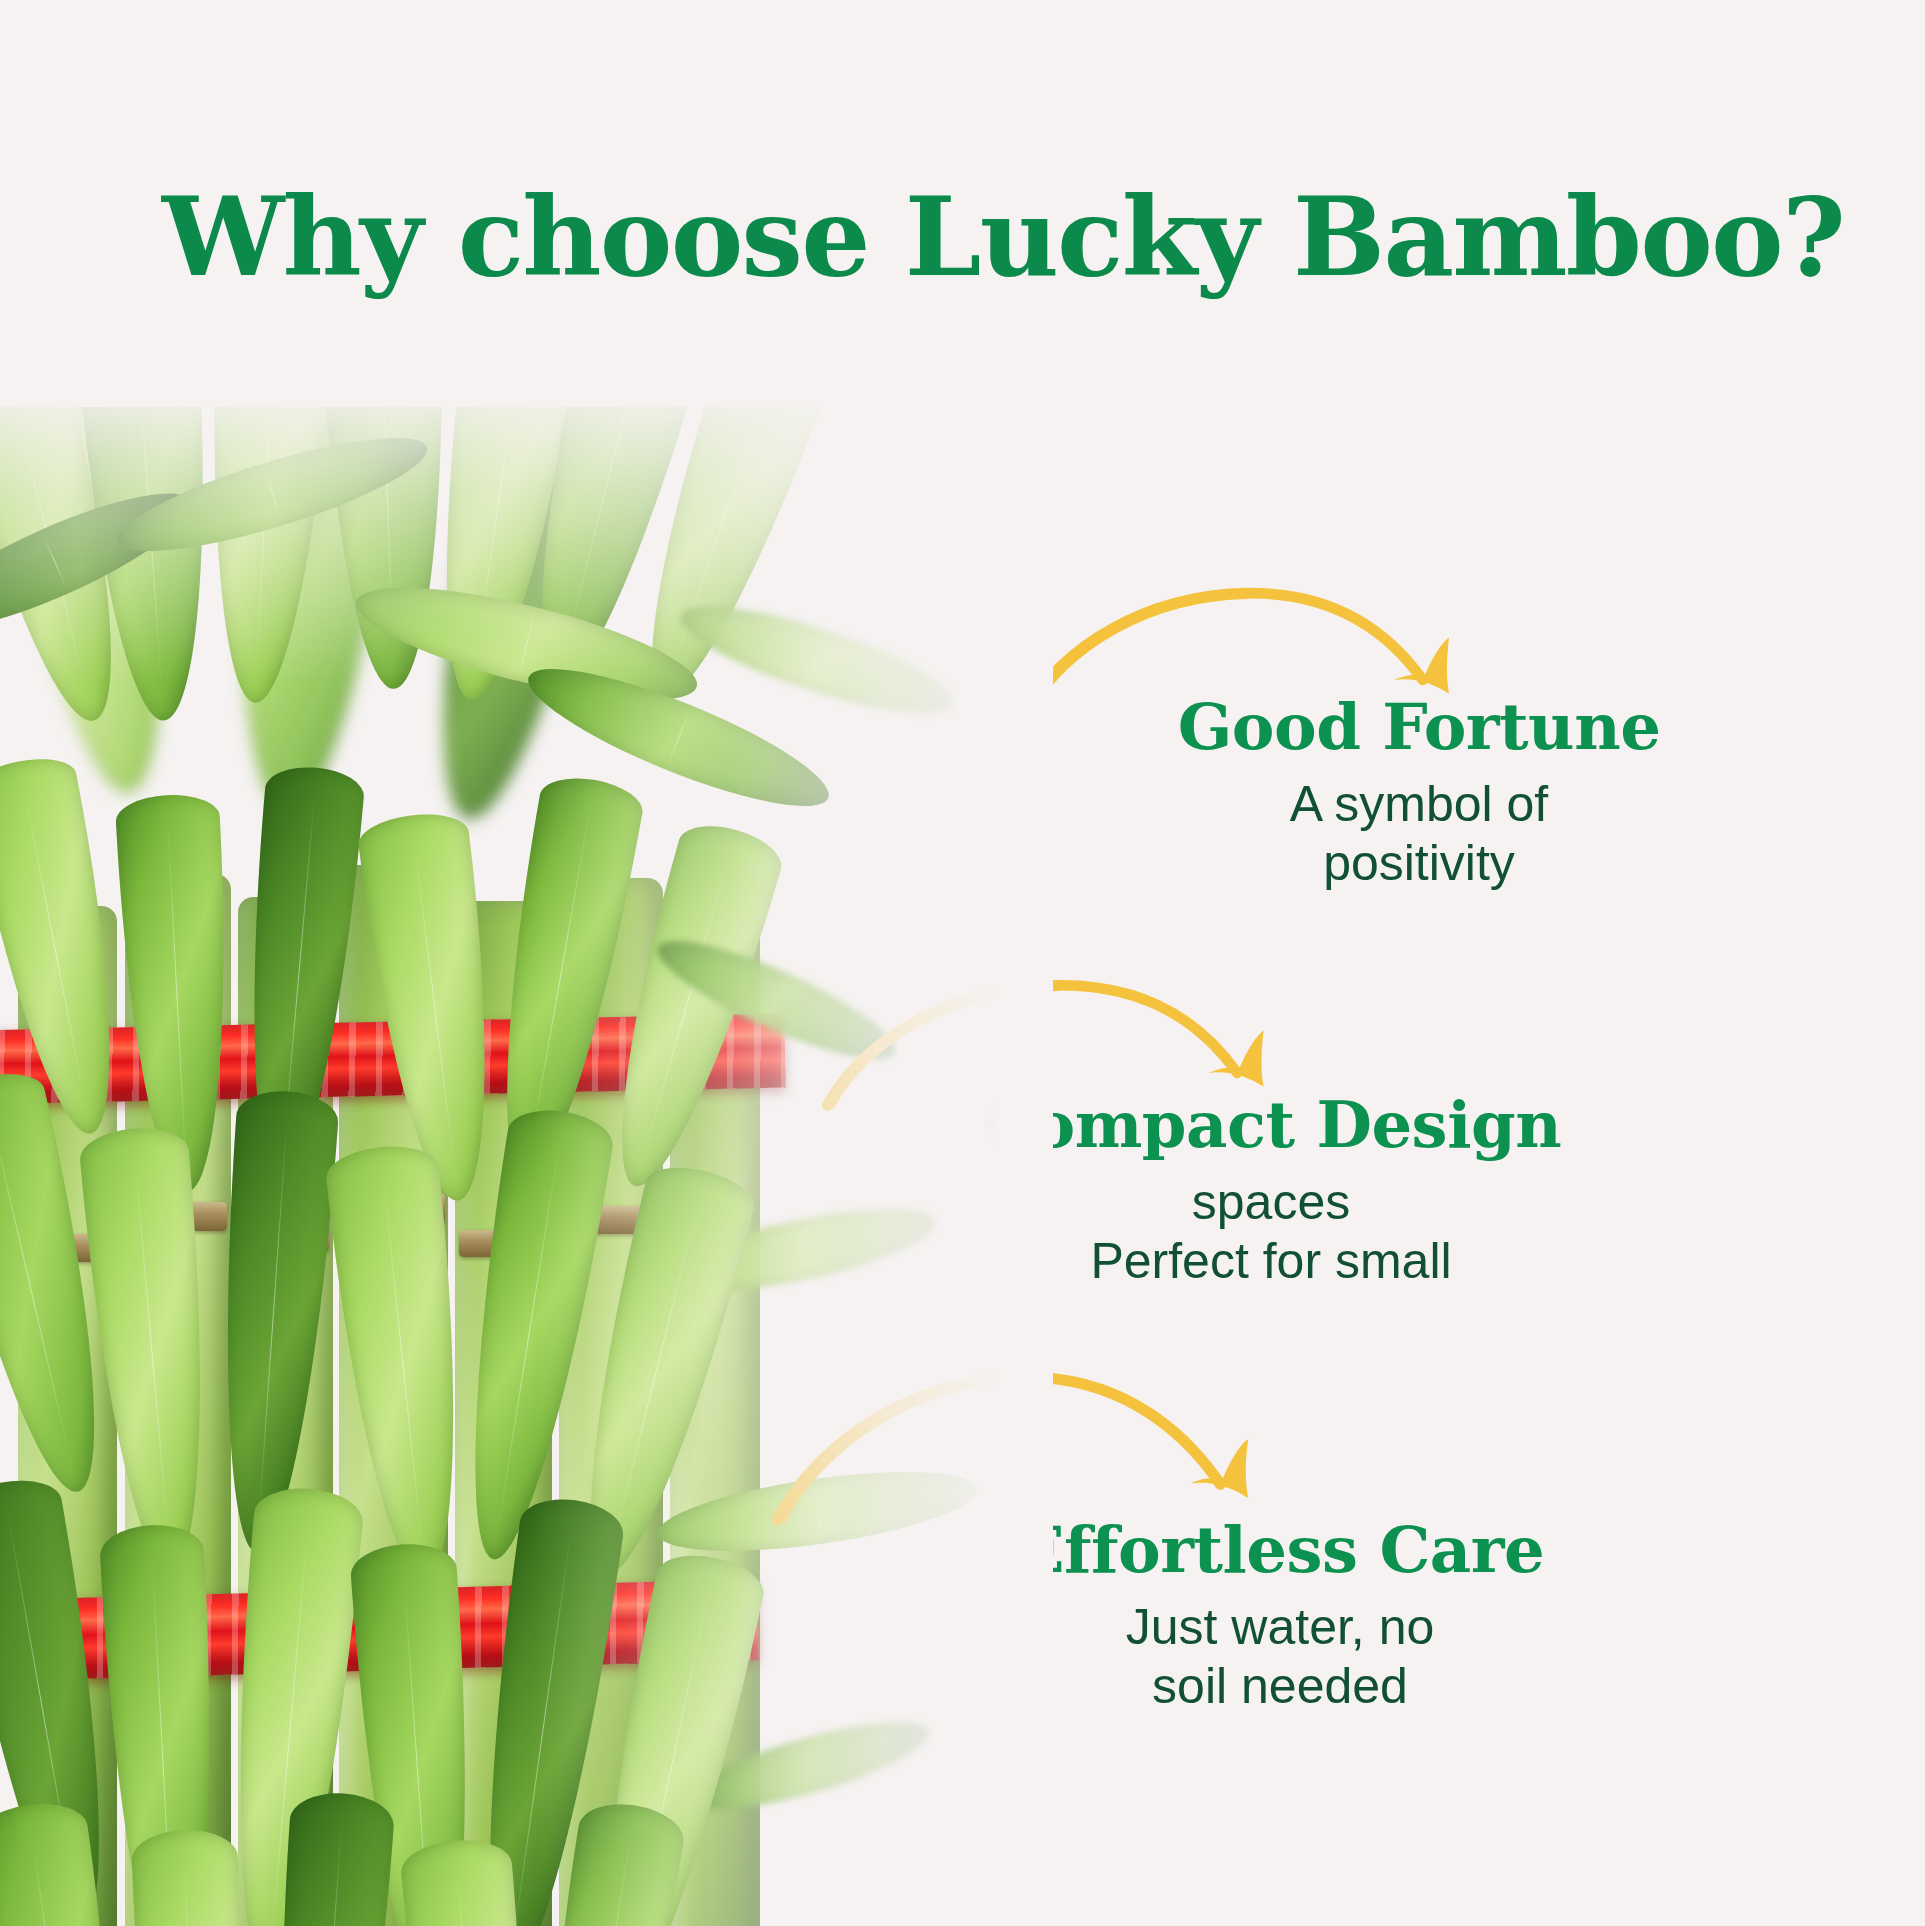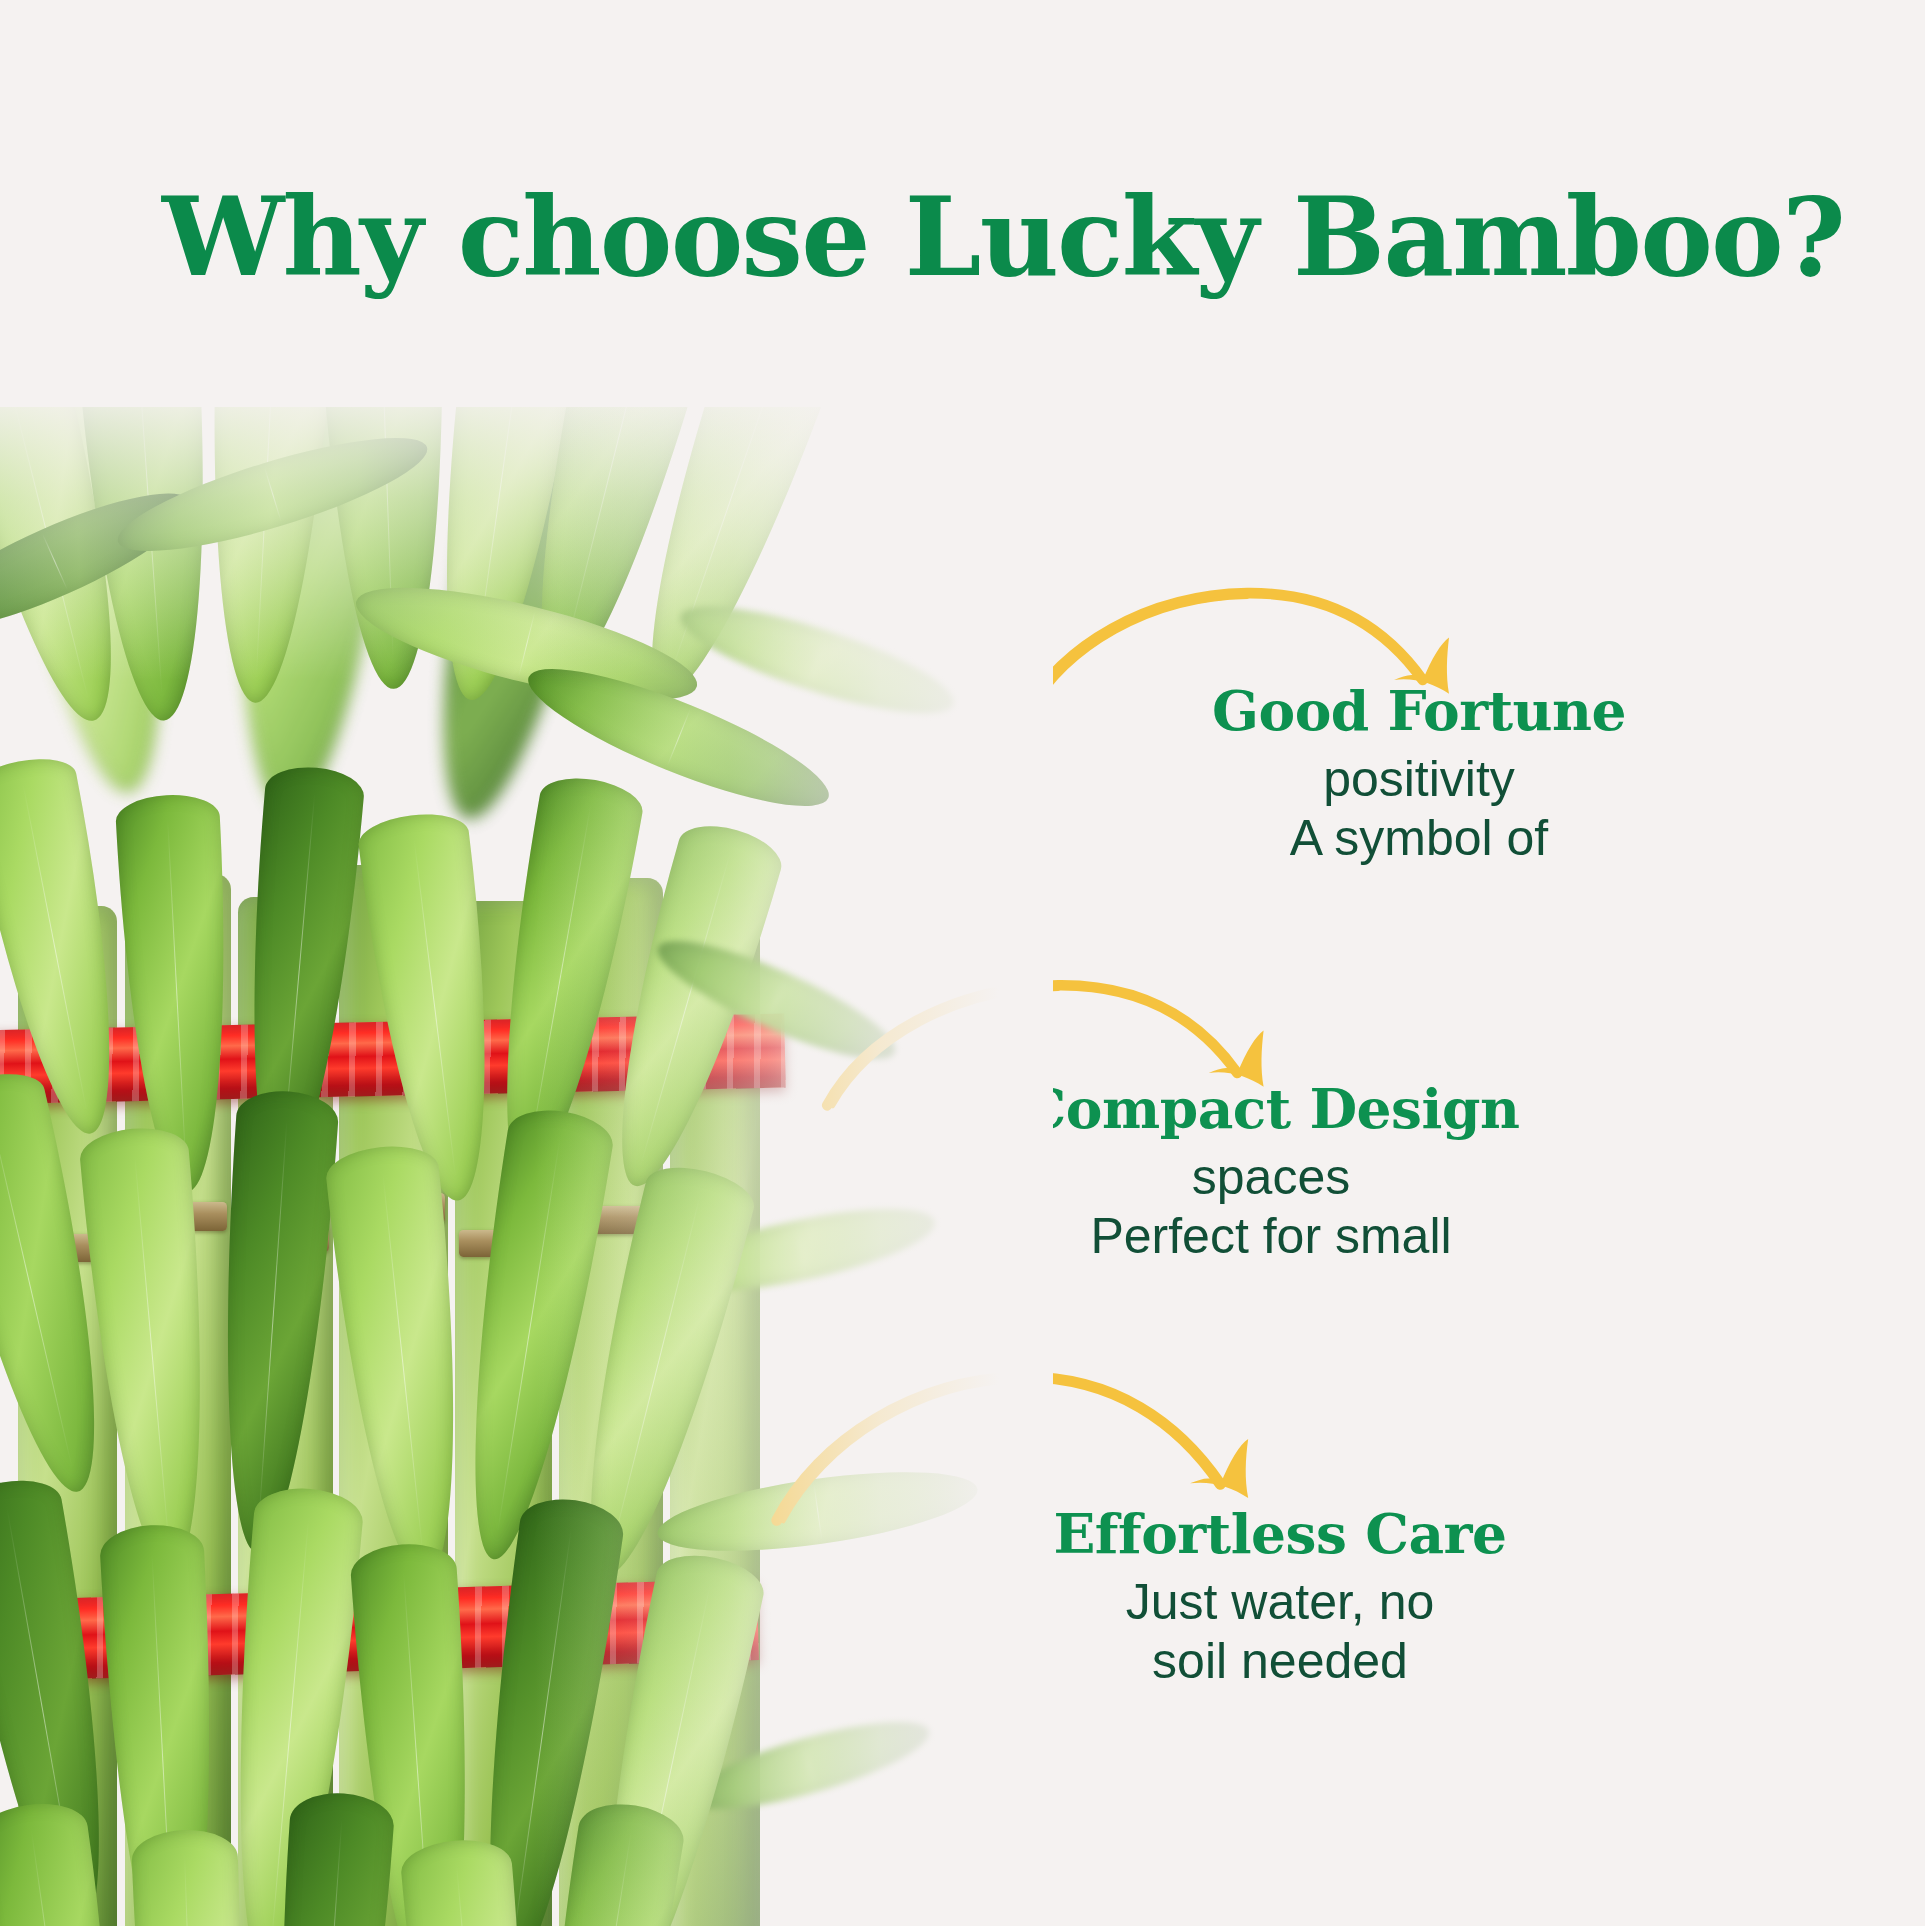--- a/index.html
+++ b/index.html
@@ -93,24 +93,24 @@
     background:linear-gradient(180deg,rgba(255,255,255,.0),rgba(255,255,255,.48),rgba(255,255,255,.0));
   }
 
   
   .arrow{position:absolute;}
   .arrow svg{display:block;overflow:visible;}
 
   
   .feature{position:absolute;text-align:center;}
   .feature h2{
-    margin:4px;
+    margin:16px;
     font-family:"DejaVu Serif", serif;
     font-weight:700;
-    font-size:55px;
+    font-size:64px;
     line-height:1.0;
     letter-spacing:-0.5px;
     color:#0d9150;
     white-space:nowrap;
   }
   .feature p{
     margin:12px 0 0 0;
     font-family:"Liberation Sans", sans-serif;
     font-weight:400;
     font-size:50px;
@@ -301,22 +301,22 @@
     <svg width="536" height="185" viewBox="0 0 1160 400" fill="none">
       <path d="M30 390 C 120 216, 330 84, 560 80 C 760 78, 900 180, 990 312" stroke="#f5c23e" stroke-width="24" stroke-linecap="round" fill="none"></path>
       <path d="M44 392 C 134 224, 338 92, 560 88" stroke="#f5c23e" stroke-width="9" stroke-linecap="round" fill="none"></path>
       <path d="M989 315 C 1010 260, 1032 226, 1050 214 C 1044 258, 1042 300, 1050 342 C 1013 316, 966 304, 924 310 C 954 298, 975 292, 989 315 Z" fill="#f5c23e"></path>
     </svg>
   </div>
 
   <div class="feature" style="left:1128px;top:679px;width:582px;">
     <h2>Good Fortune</h2>
     <p>
+      <span>A symbol of</span>
       <span>positivity</span>
-      <span>A symbol of</span>
     </p>
   </div>
 
   <div class="feature" style="left:966px;top:1077px;width:610px;">
     <h2>Compact Design</h2>
     <p>
       <span>spaces</span>
       <span>Perfect for small</span>
     </p>
   </div>

